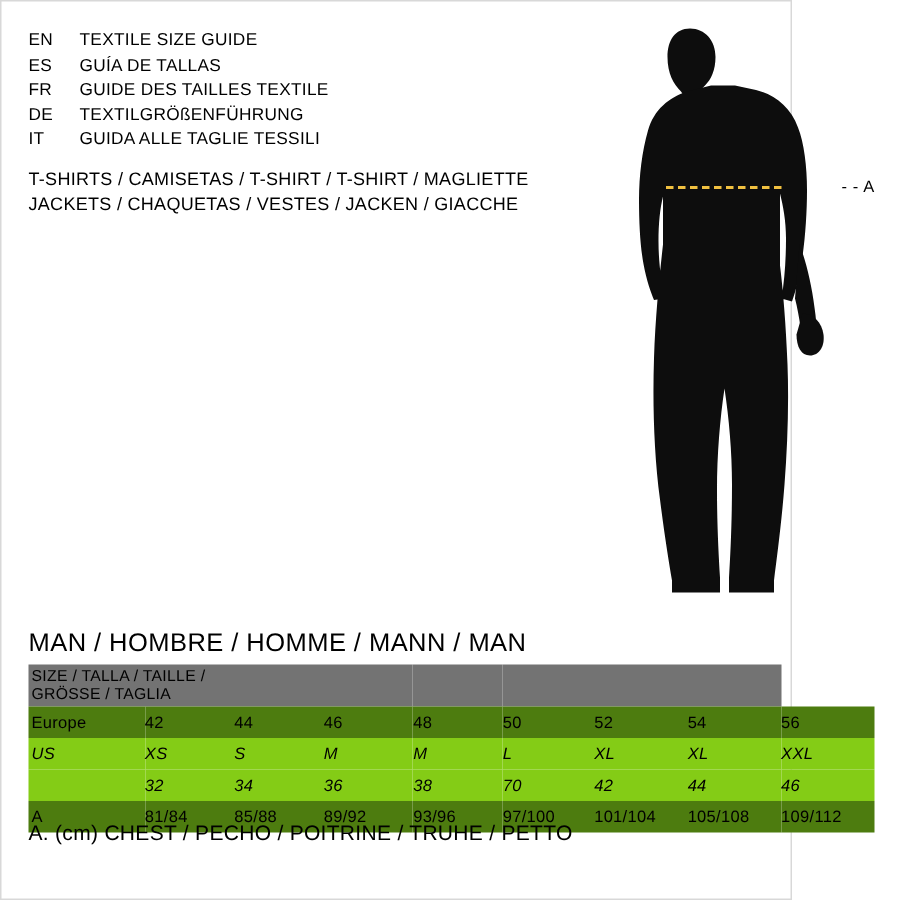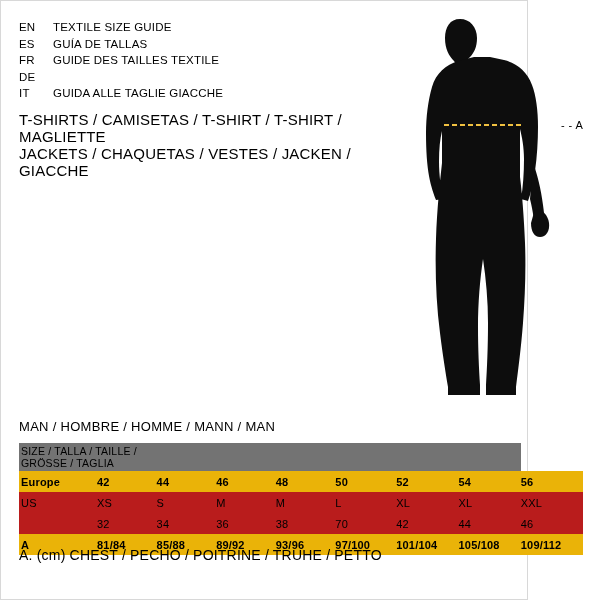--- a/index.html
+++ b/index.html
@@ -48,21 +48,21 @@
   }
 
   
   .cat-block {
     position: absolute;
     left: 18px;
     top: 110px;
     width: 360px;
   }
   .cat-line {
-    font-size: 15px;
+    font-size: 12px;
     line-height: 17px;
     letter-spacing: 0.2px;
   }
 
   
   .figure-wrap {
     position: absolute;
     left: 395px;
     top: 12px;
     width: 200px;
@@ -77,21 +77,21 @@
     top: 106px;
     font-size: 11px;
     letter-spacing: 0.4px;
   }
 
   
   .man-title {
     position: absolute;
     left: 18px;
     top: 418px;
-    font-size: 13px;
+    font-size: 17px;
     letter-spacing: 0.3px;
   }
   table.size-table {
     position: absolute;
     left: 18px;
     top: 442px;
     width: 564px;
     border-collapse: collapse;
     font-size: 11px;
   }
@@ -99,25 +99,25 @@
     padding: 2px 0 2px 0;
     height: 17px;
     letter-spacing: 0.2px;
   }
   .row-head td {
     background: #737373;
     font-size: 10.5px;
     letter-spacing: 0.3px;
   }
   .row-shade td {
-    background: #b91c1c;
+    background: #84cc16;
+    font-style: italic;
   }
   .row-plain td {
-    background: #eab308;
-    font-weight: bold;
+    background: #4d7c0f;
   }
   .c-label { width: 86px; padding-left: 2px !important; }
   .c-val { width: 68px; }
 
   .footnote {
     position: absolute;
     left: 18px;
     top: 546px;
     font-size: 14px;
     letter-spacing: 0.2px;
@@ -136,24 +136,25 @@
     <div class="lang-row">
       <span class="lang-code">ES</span>
       <span class="lang-text">GUÍA DE TALLAS</span>
     </div>
     <div class="lang-row">
       <span class="lang-code">FR</span>
       <span class="lang-text">GUIDE DES TAILLES TEXTILE</span>
     </div>
     <div class="lang-row">
       <span class="lang-code">DE</span>
+      <span class="lang-text">TEXTILGRÖßENFÜHRUNG</span>
     </div>
     <div class="lang-row">
       <span class="lang-code">IT</span>
-      <span class="lang-text">GUIDA ALLE TAGLIE GIACCHE</span>
+      <span class="lang-text">GUIDA ALLE TAGLIE TESSILI</span>
     </div>
   </div>
 
   <div class="cat-block">
     <div class="cat-line">T-SHIRTS / CAMISETAS / T-SHIRT / T-SHIRT / MAGLIETTE</div>
     <div class="cat-line">JACKETS / CHAQUETAS / VESTES / JACKEN / GIACCHE</div>
   </div>
 
   <div class="figure-wrap">
     <svg class="figure-svg" width="200" height="390" viewBox="0 0 200 390">

